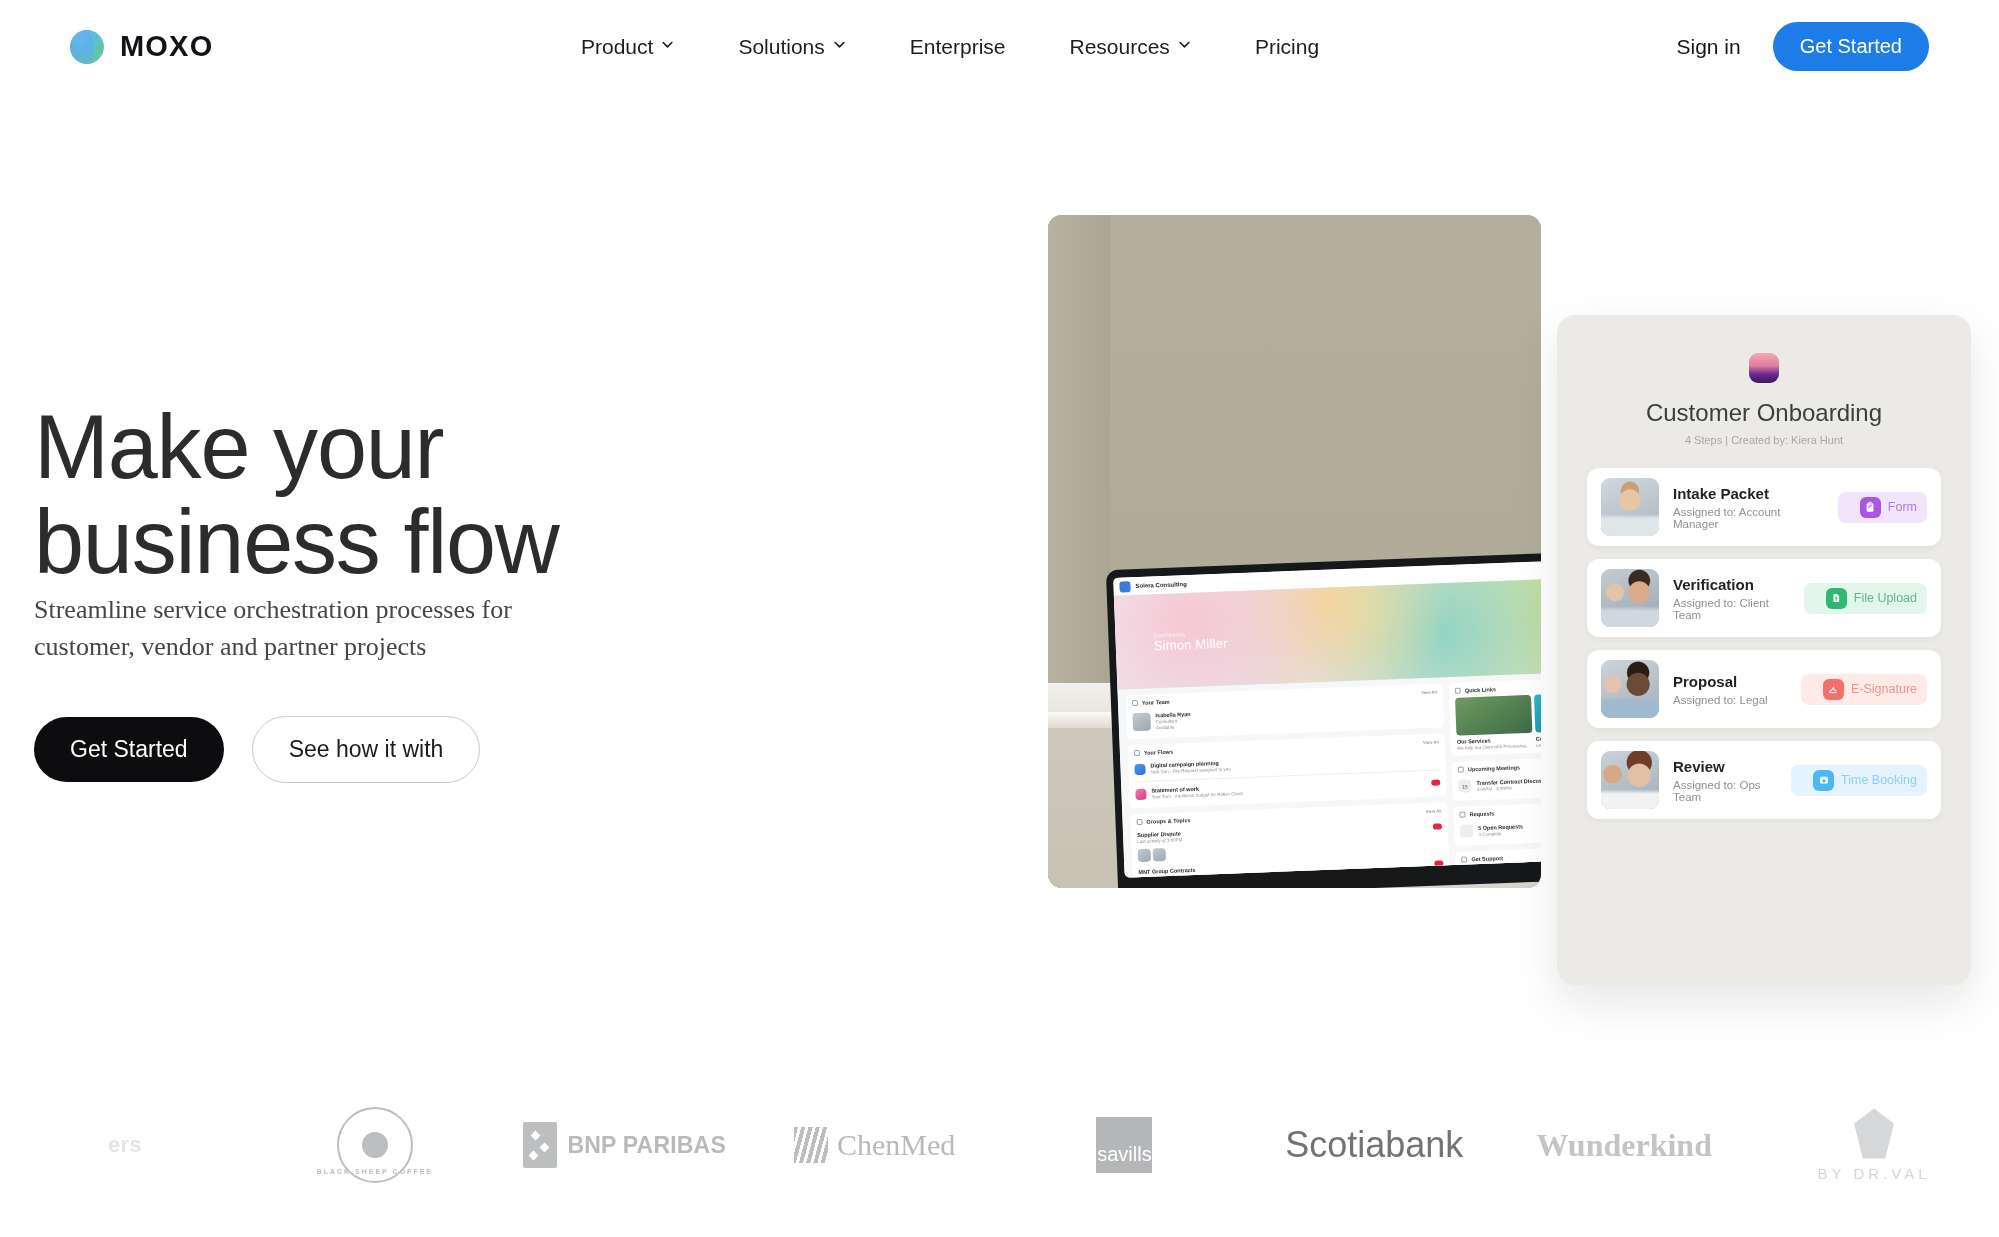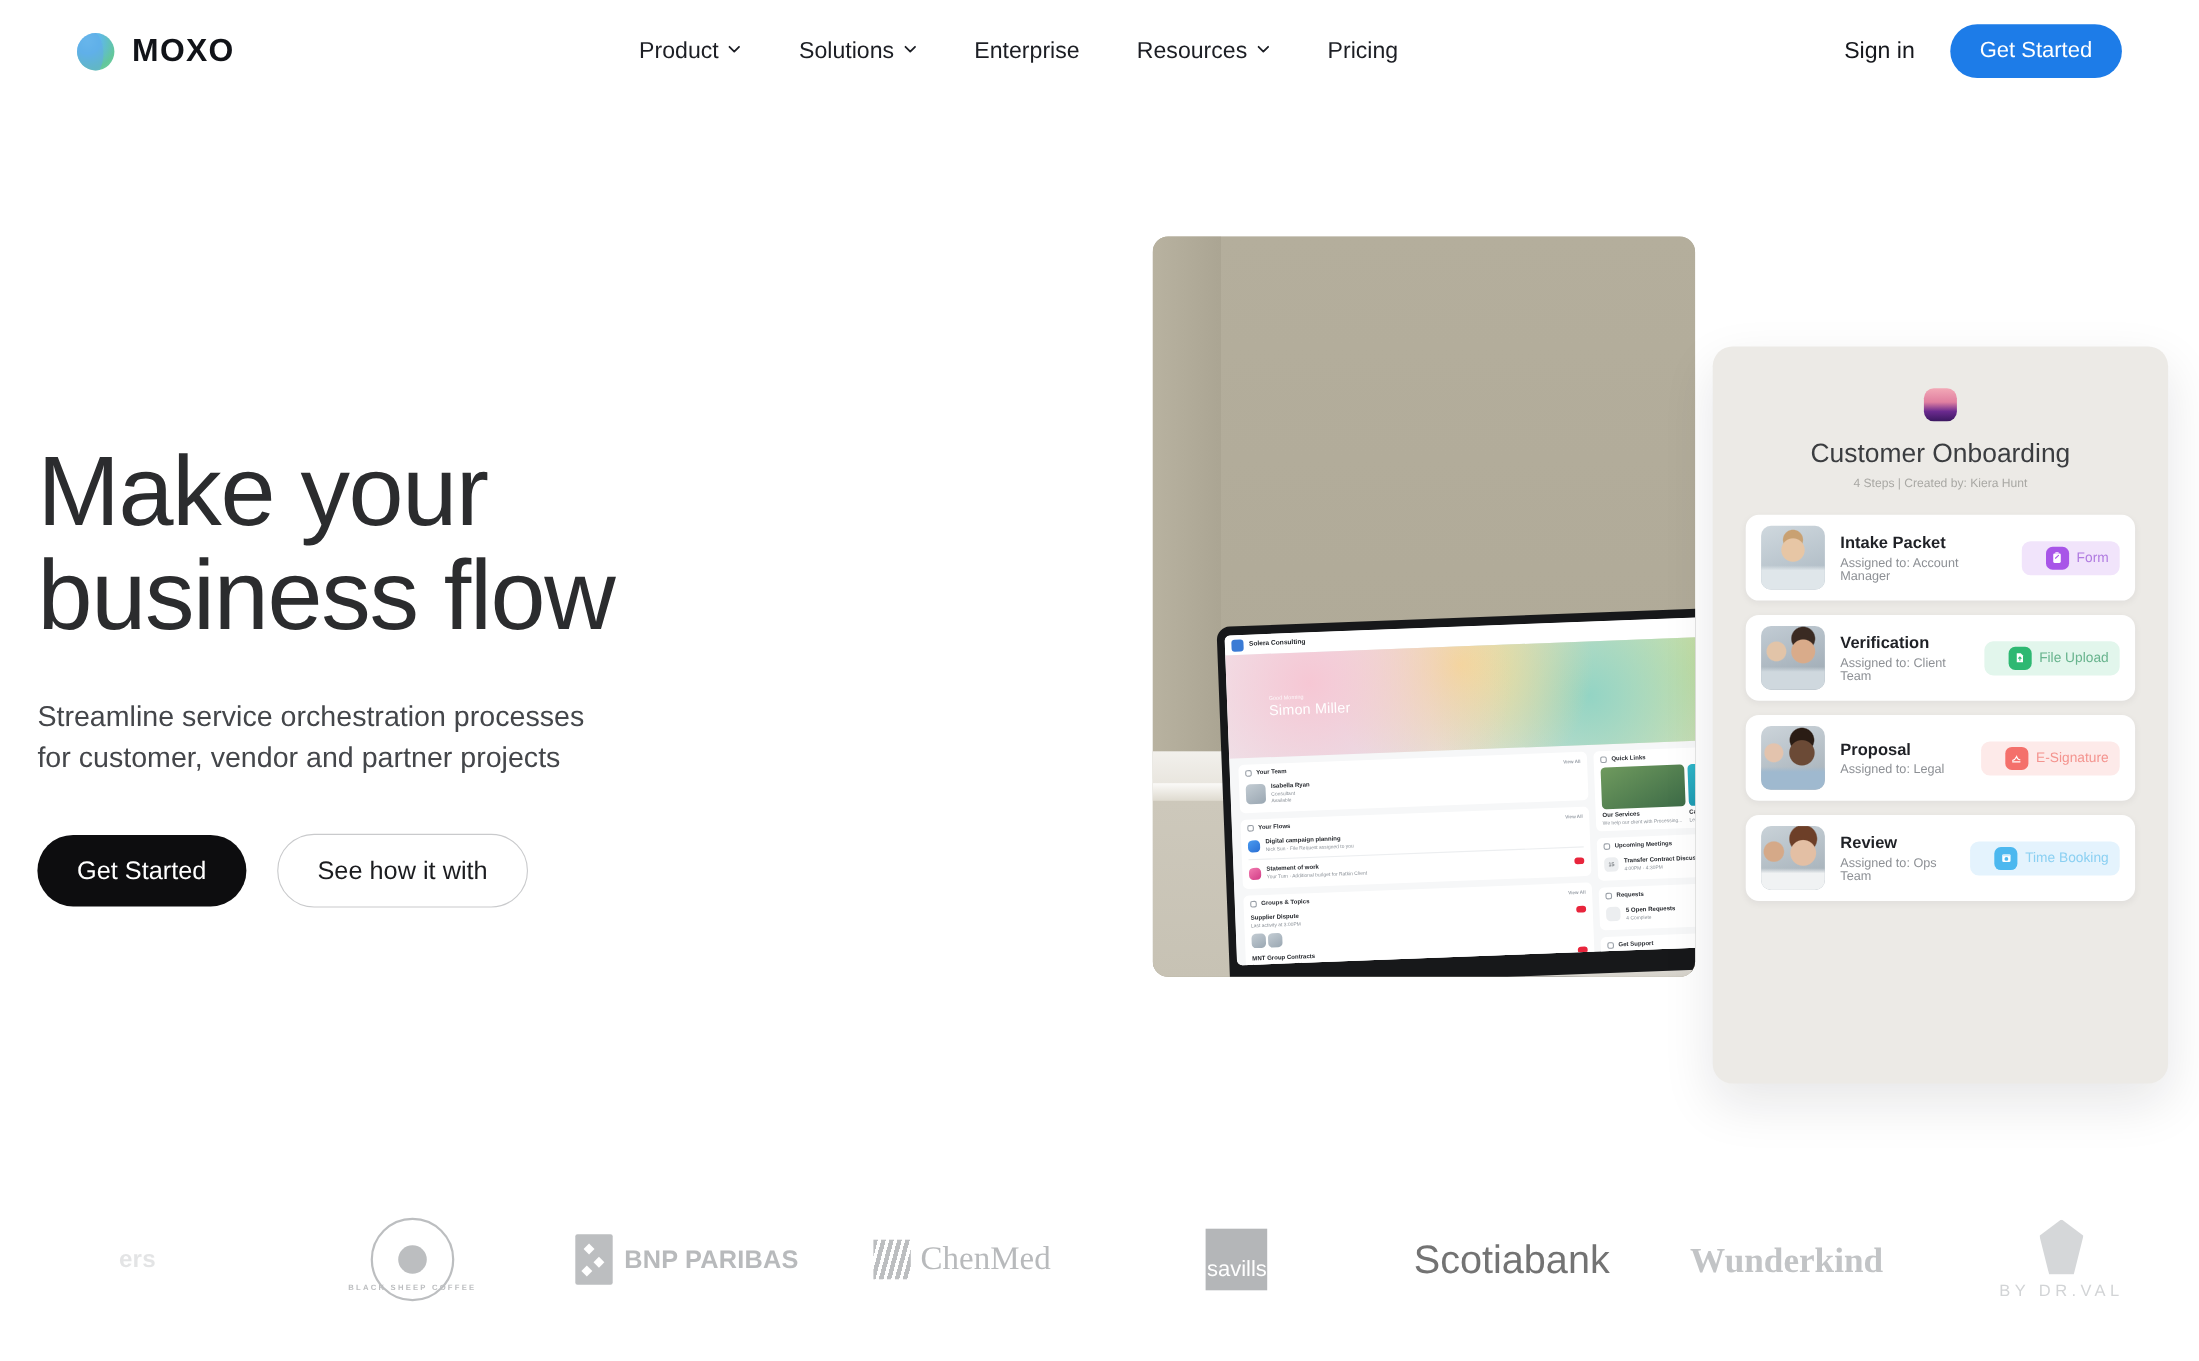--- a/index.html
+++ b/index.html
@@ -23,21 +23,21 @@
     position: relative; overflow: hidden;
   }
   .logo-mark::after {
     content:""; position:absolute; left:-6px; top:-4px; width:30px; height:46px;
     border-radius:50%; background: rgba(96,170,232,0.55);
   }
   .logo-text { font-size: 29px; font-weight: 700; letter-spacing: 1.2px; color: #111318; }
 
   .nav-center {
     position: absolute; left: 555px; top: 0; height: 93px;
-    display: flex; align-items: center; gap: 0px;
+    display: flex; align-items: center; gap: 12px;
   }
   .nav-item {
     display: flex; align-items: center; gap: 8px;
     font-size: 21px; color: #1c1e24; padding: 0 26px; cursor: pointer;
     white-space: nowrap;
   }
   .chev { display:inline-block; width:13px; height:13px; position: relative; top:-2px; }
   .chev svg { display:block; }
 
   .nav-right { position: absolute; right: 70px; display: flex; align-items: center; gap: 32px; }
@@ -48,21 +48,21 @@
     white-space: nowrap; font-family: "Liberation Sans", sans-serif;
   }
 
   
   .hero-left { position: absolute; left: 34px; top: 400px; width: 620px; }
   .hero-h1 {
     font-size: 90px; line-height: 1.06; font-weight: 400;
     color: #2b2c2e; letter-spacing: -1.2px;
   }
   .hero-sub {
-    margin-top: 42px; font-size: 26px; line-height: 1.45; color: #44464a; width: 500px;
+    font-size: 26px; line-height: 1.45; color: #44464a; width: 500px; font-family: Liberation Serif, serif;
   }
   .hero-btns { margin-top: 50px; display: flex; gap: 28px; align-items: center; }
   .btn-dark {
     background: #0d0d0f; color: #fff; font-size: 23px; border: none;
     border-radius: 34px; padding: 19px 36px; cursor: pointer;
     font-family: "Liberation Sans", sans-serif;
   }
   .btn-outline {
     background: #fff; color: #1b1c1f; font-size: 23px;
     border: 1.5px solid #c9cacc; border-radius: 34px; padding: 19px 36px; cursor: pointer;

